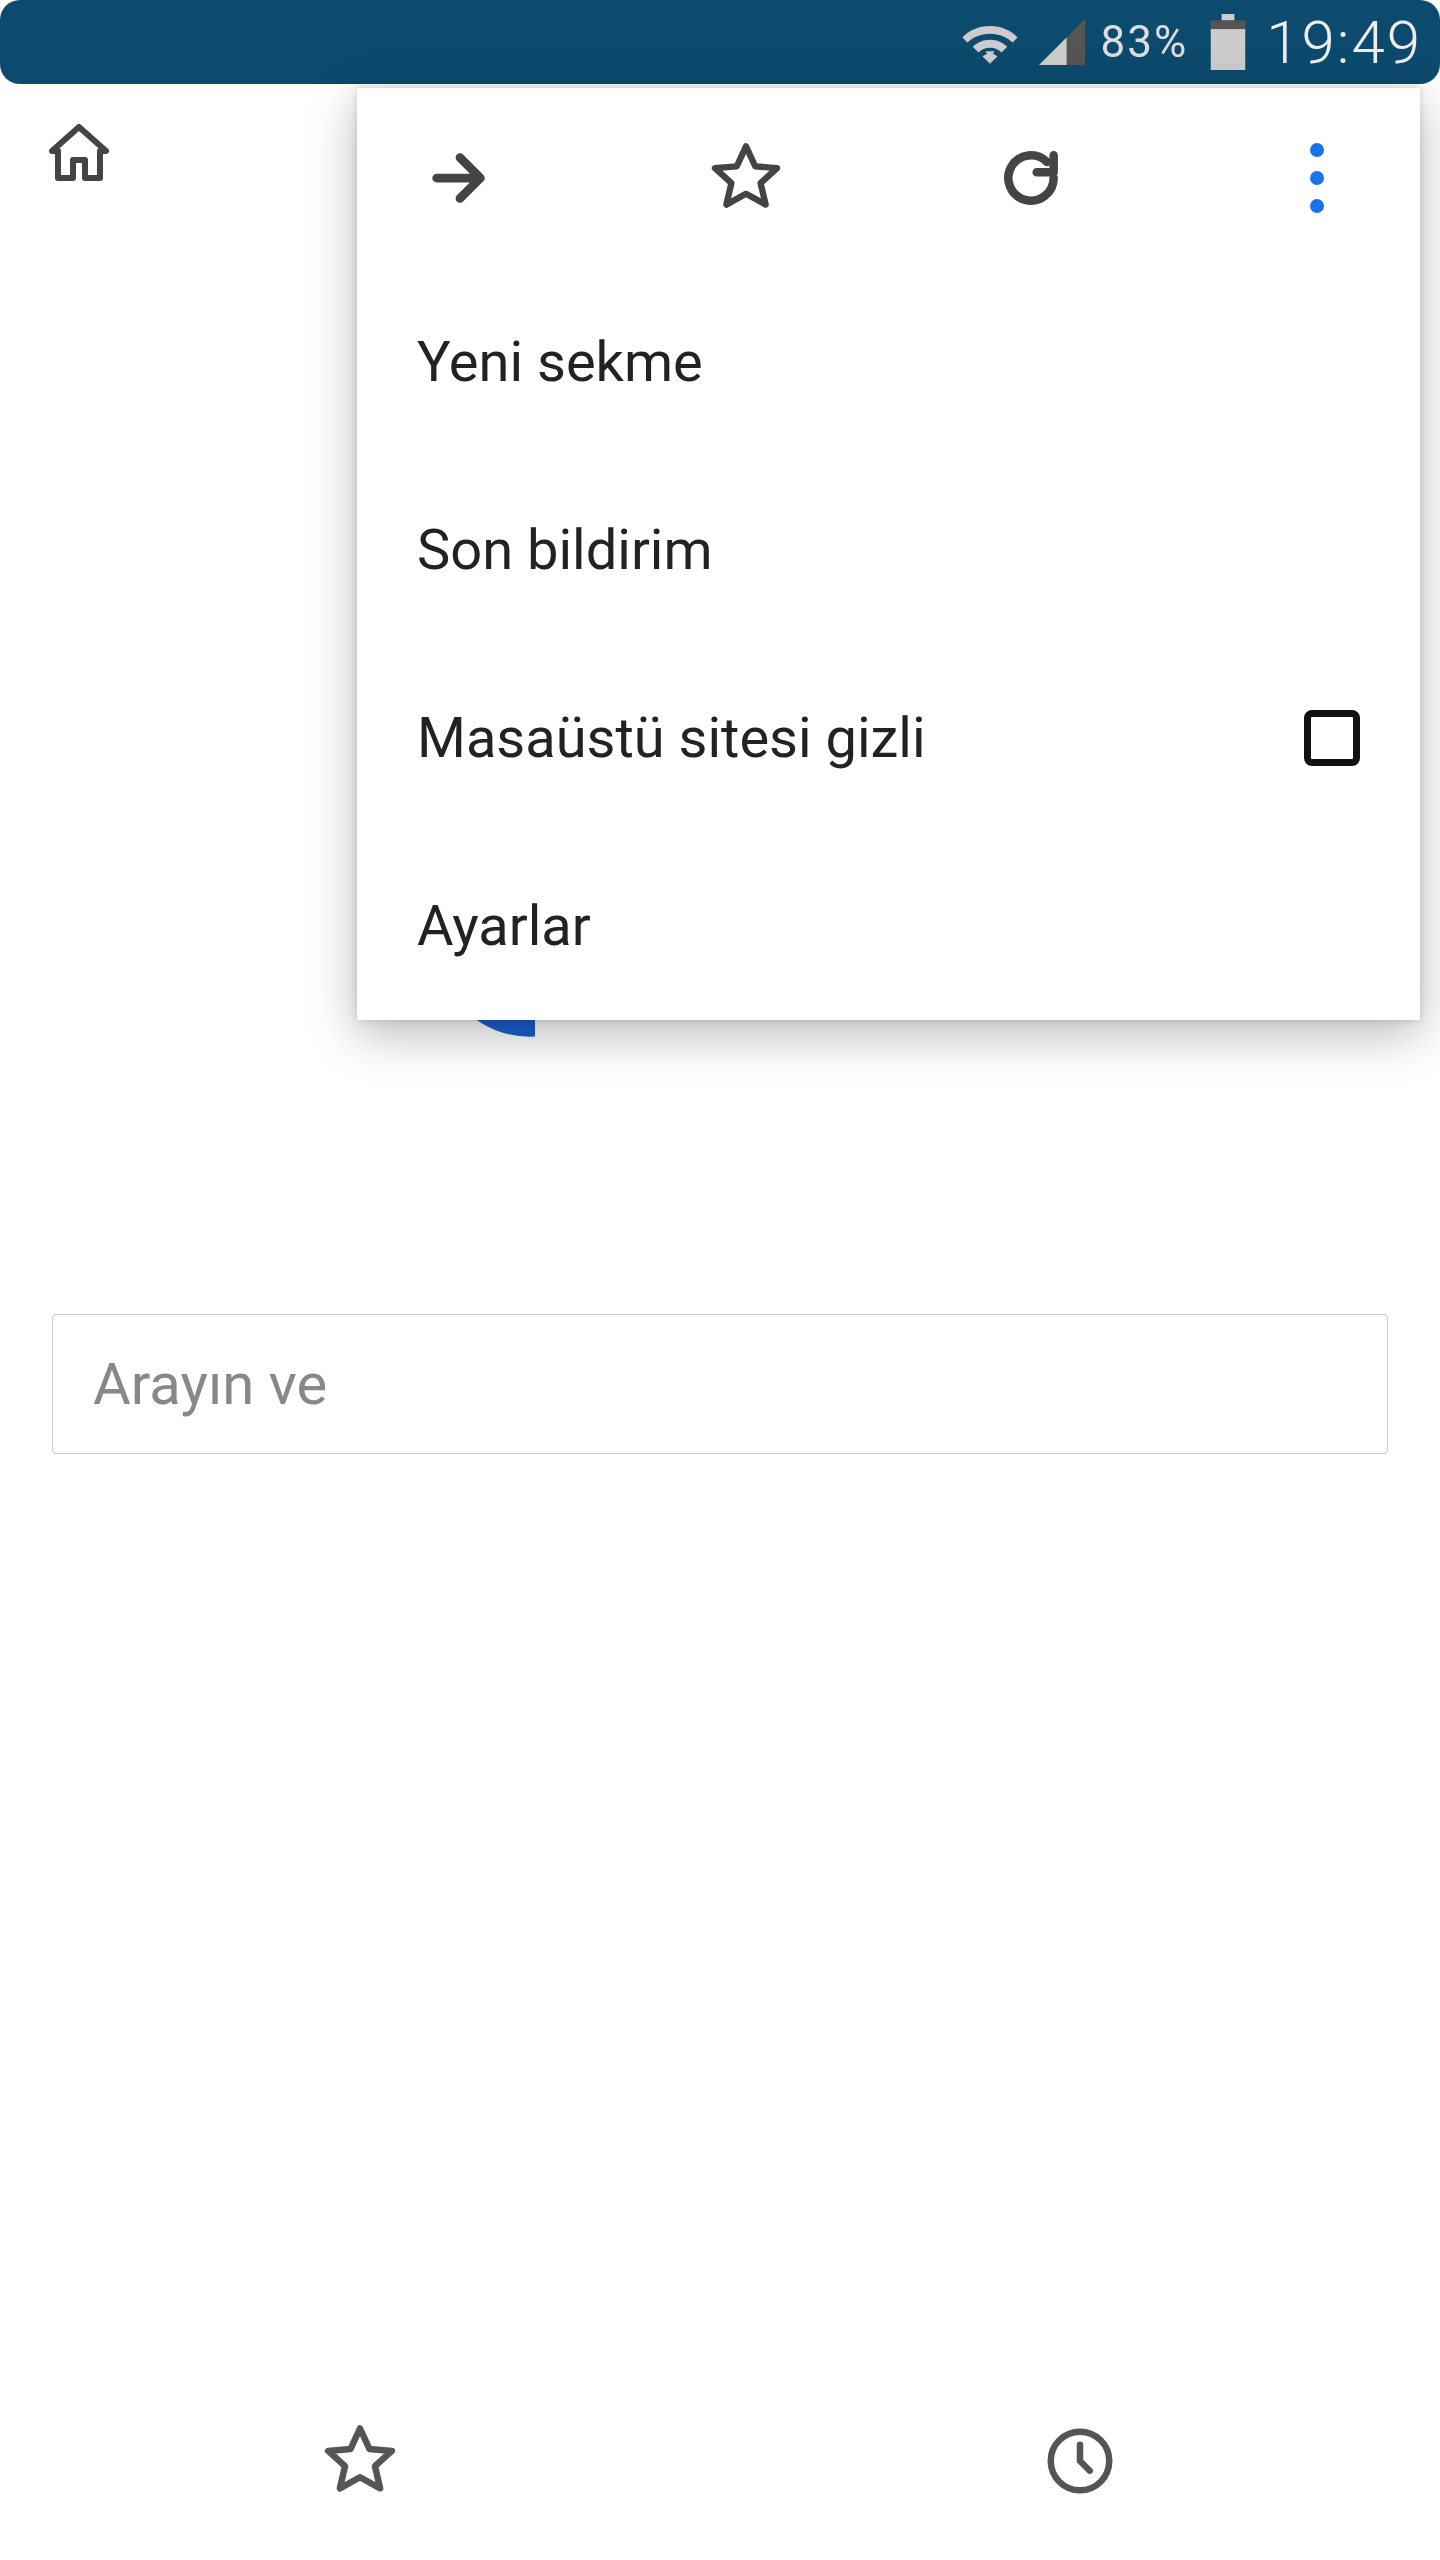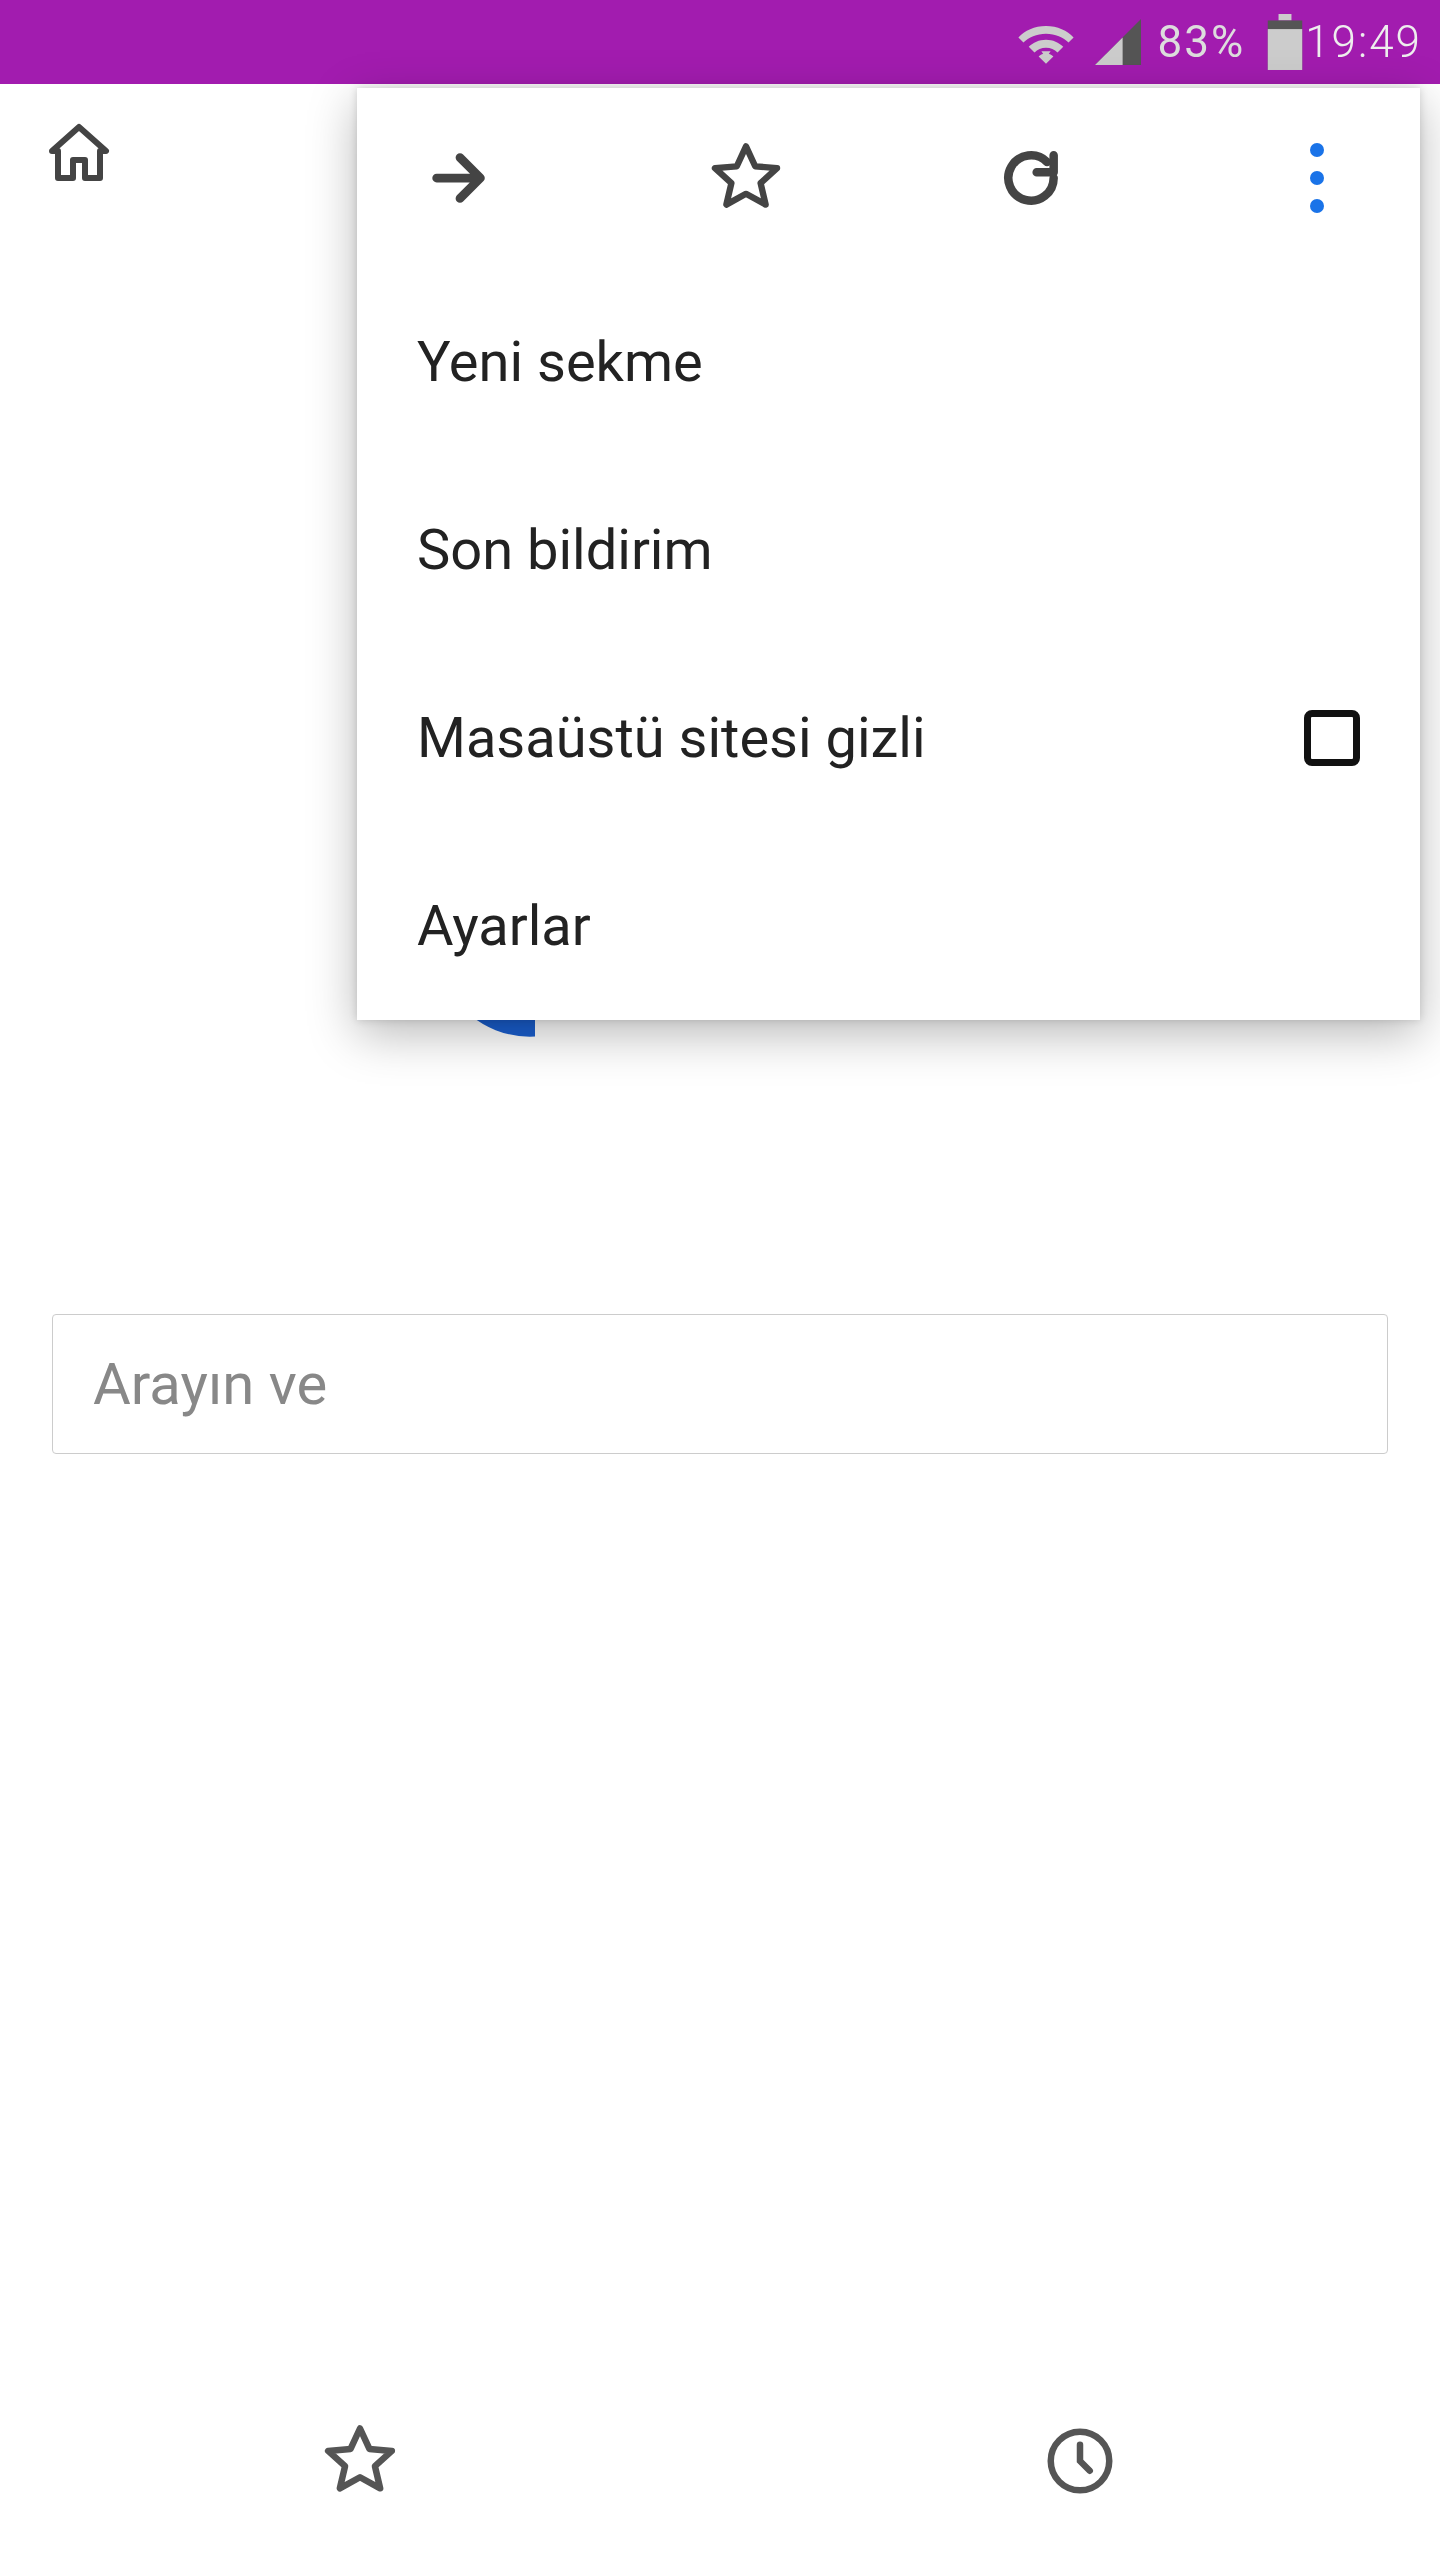--- a/index.html
+++ b/index.html
@@ -1,20 +1,20 @@
 <!DOCTYPE html>
 <html><head>
 <meta charset="utf-8">
 <style>
   * { margin:0; padding:0; box-sizing:border-box; }
   html,body { width:1440px; height:2560px; font-family:Roboto,Arial,sans-serif; background:#fff; overflow:hidden; }
   
-  .status-bar { height:84px; background:#a21caf; color:#ddd; display:flex; align-items:center; justify-content:flex-end; padding:1px 18px; font-size:52px; letter-spacing:2px; }
+  .status-bar { height:84px; background:#0c4a6e; color:#ddd; display:flex; align-items:center; justify-content:flex-end; padding:1px 18px; font-size:52px; letter-spacing:2px;border-radius:20px; }
   .status-bar .pct { font-size:44px; margin:0 2px 0 14px; }
-  .status-bar .clock { font-size:44px; font-weight:300; color:#eee; }
+  .status-bar .clock { font-size:60px; font-weight:300; margin-left:18px; color:#eee; }
   .status-bar svg { display:block; }
   .sb-icon { margin-left:18px; }
   
   .screen { position:relative; width:1440px; height:2476px; background:#fff; }
   
   .toolbar { height:140px; display:flex; align-items:center; padding-left:40px; }
   
   .page { position:relative; }
   .logo-wrap { width:100%; display:flex; justify-content:center; margin-top:590px; }
   .logo-clip { width:100px; height:260px; overflow:hidden; position:relative; margin-left:-470px; }

